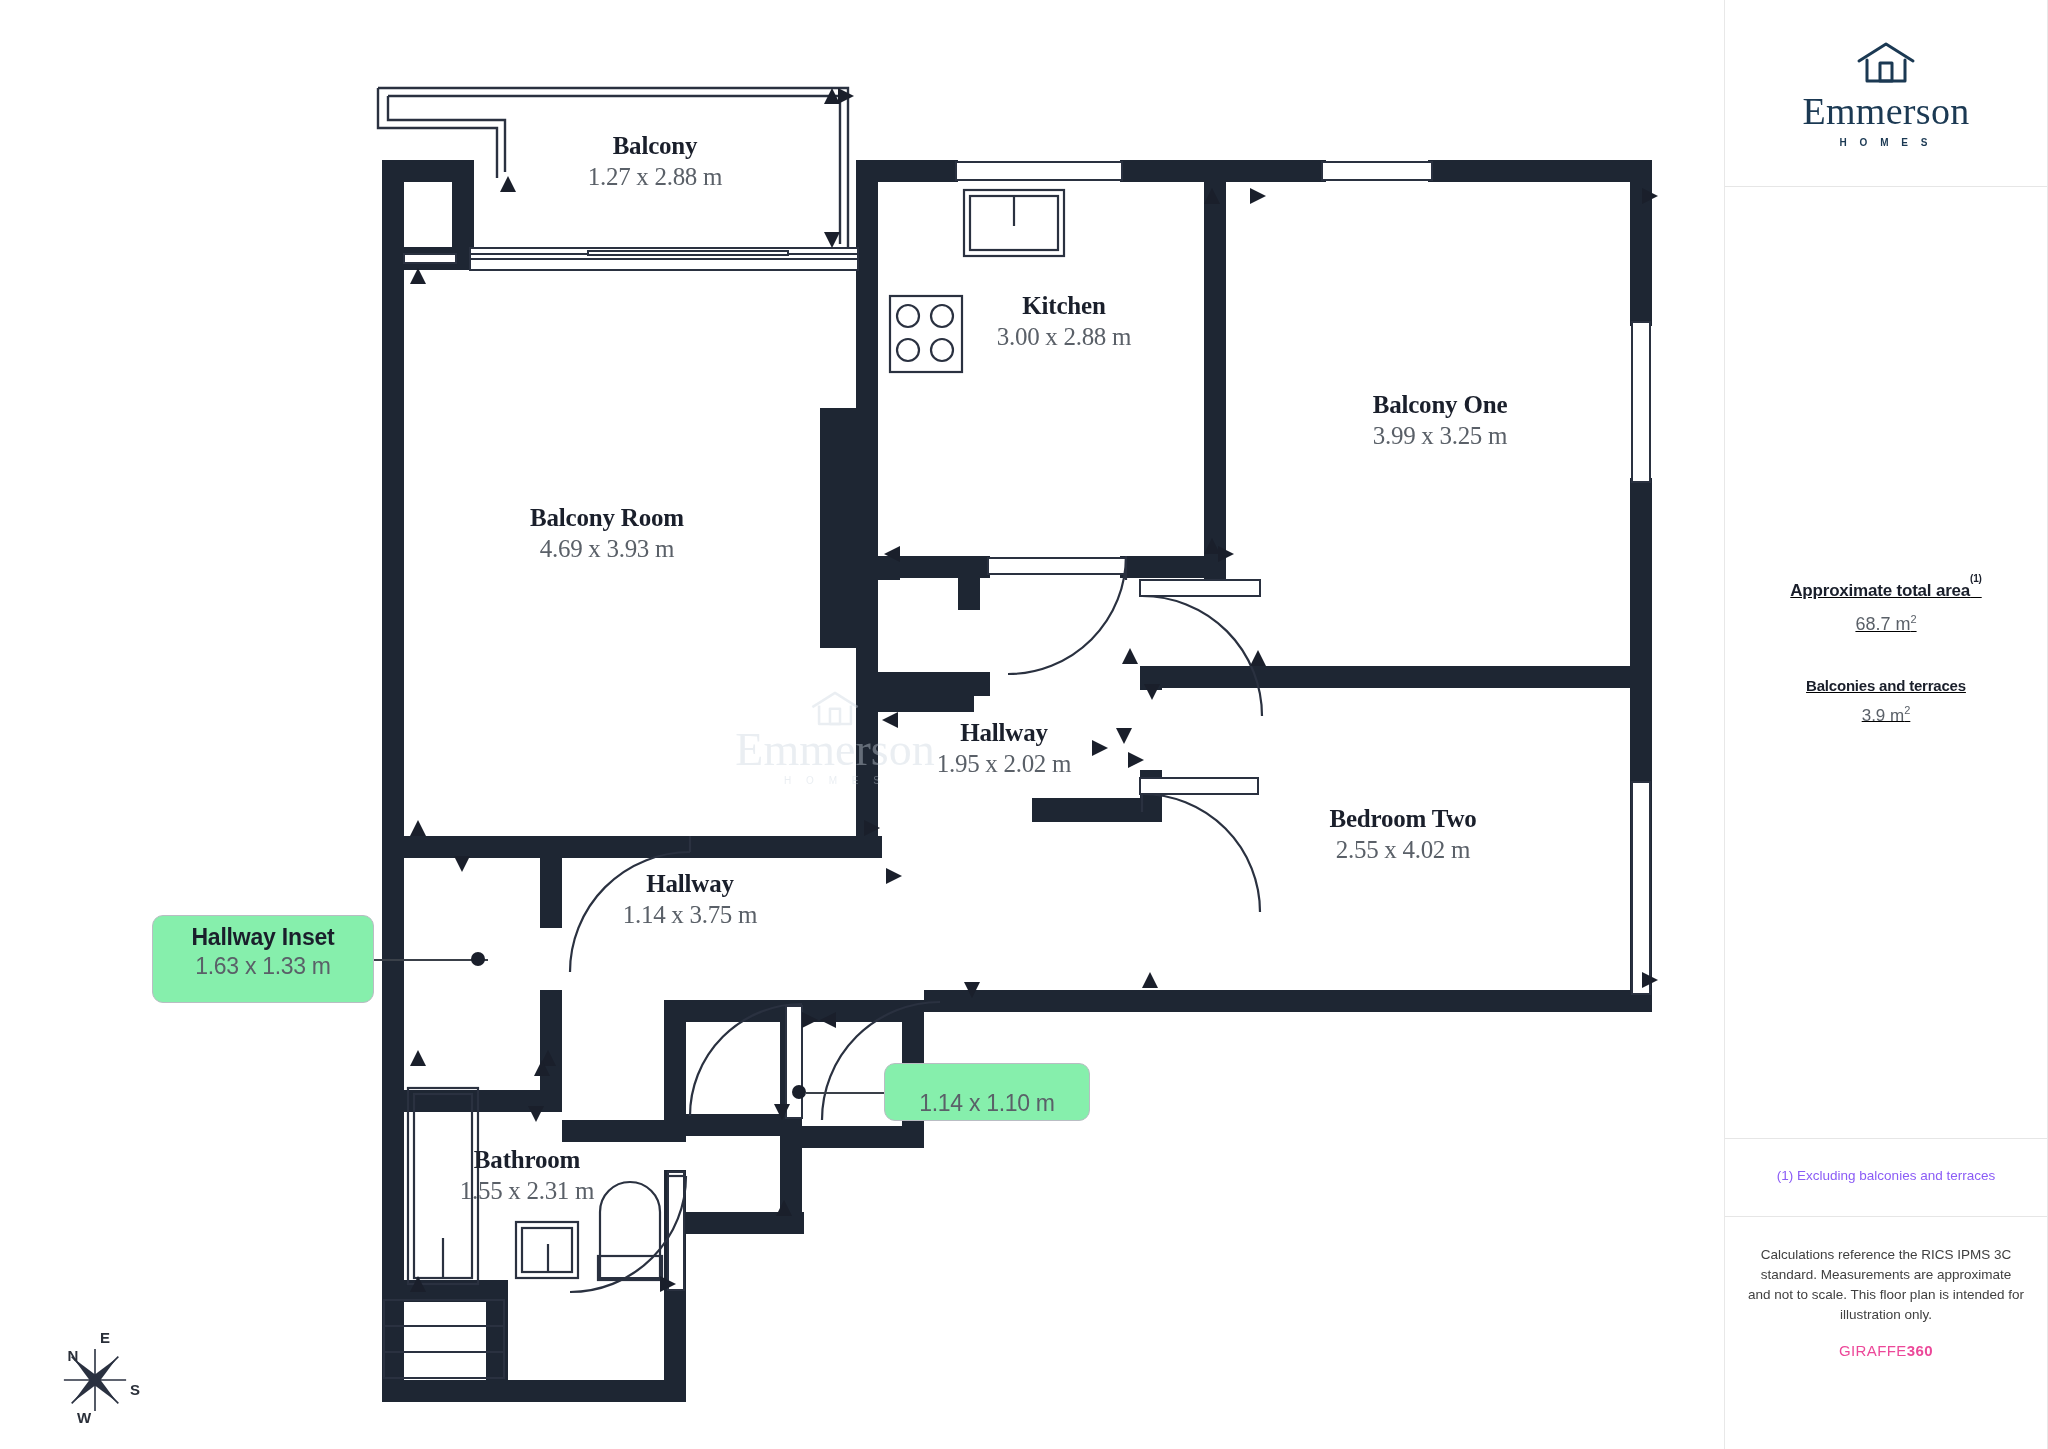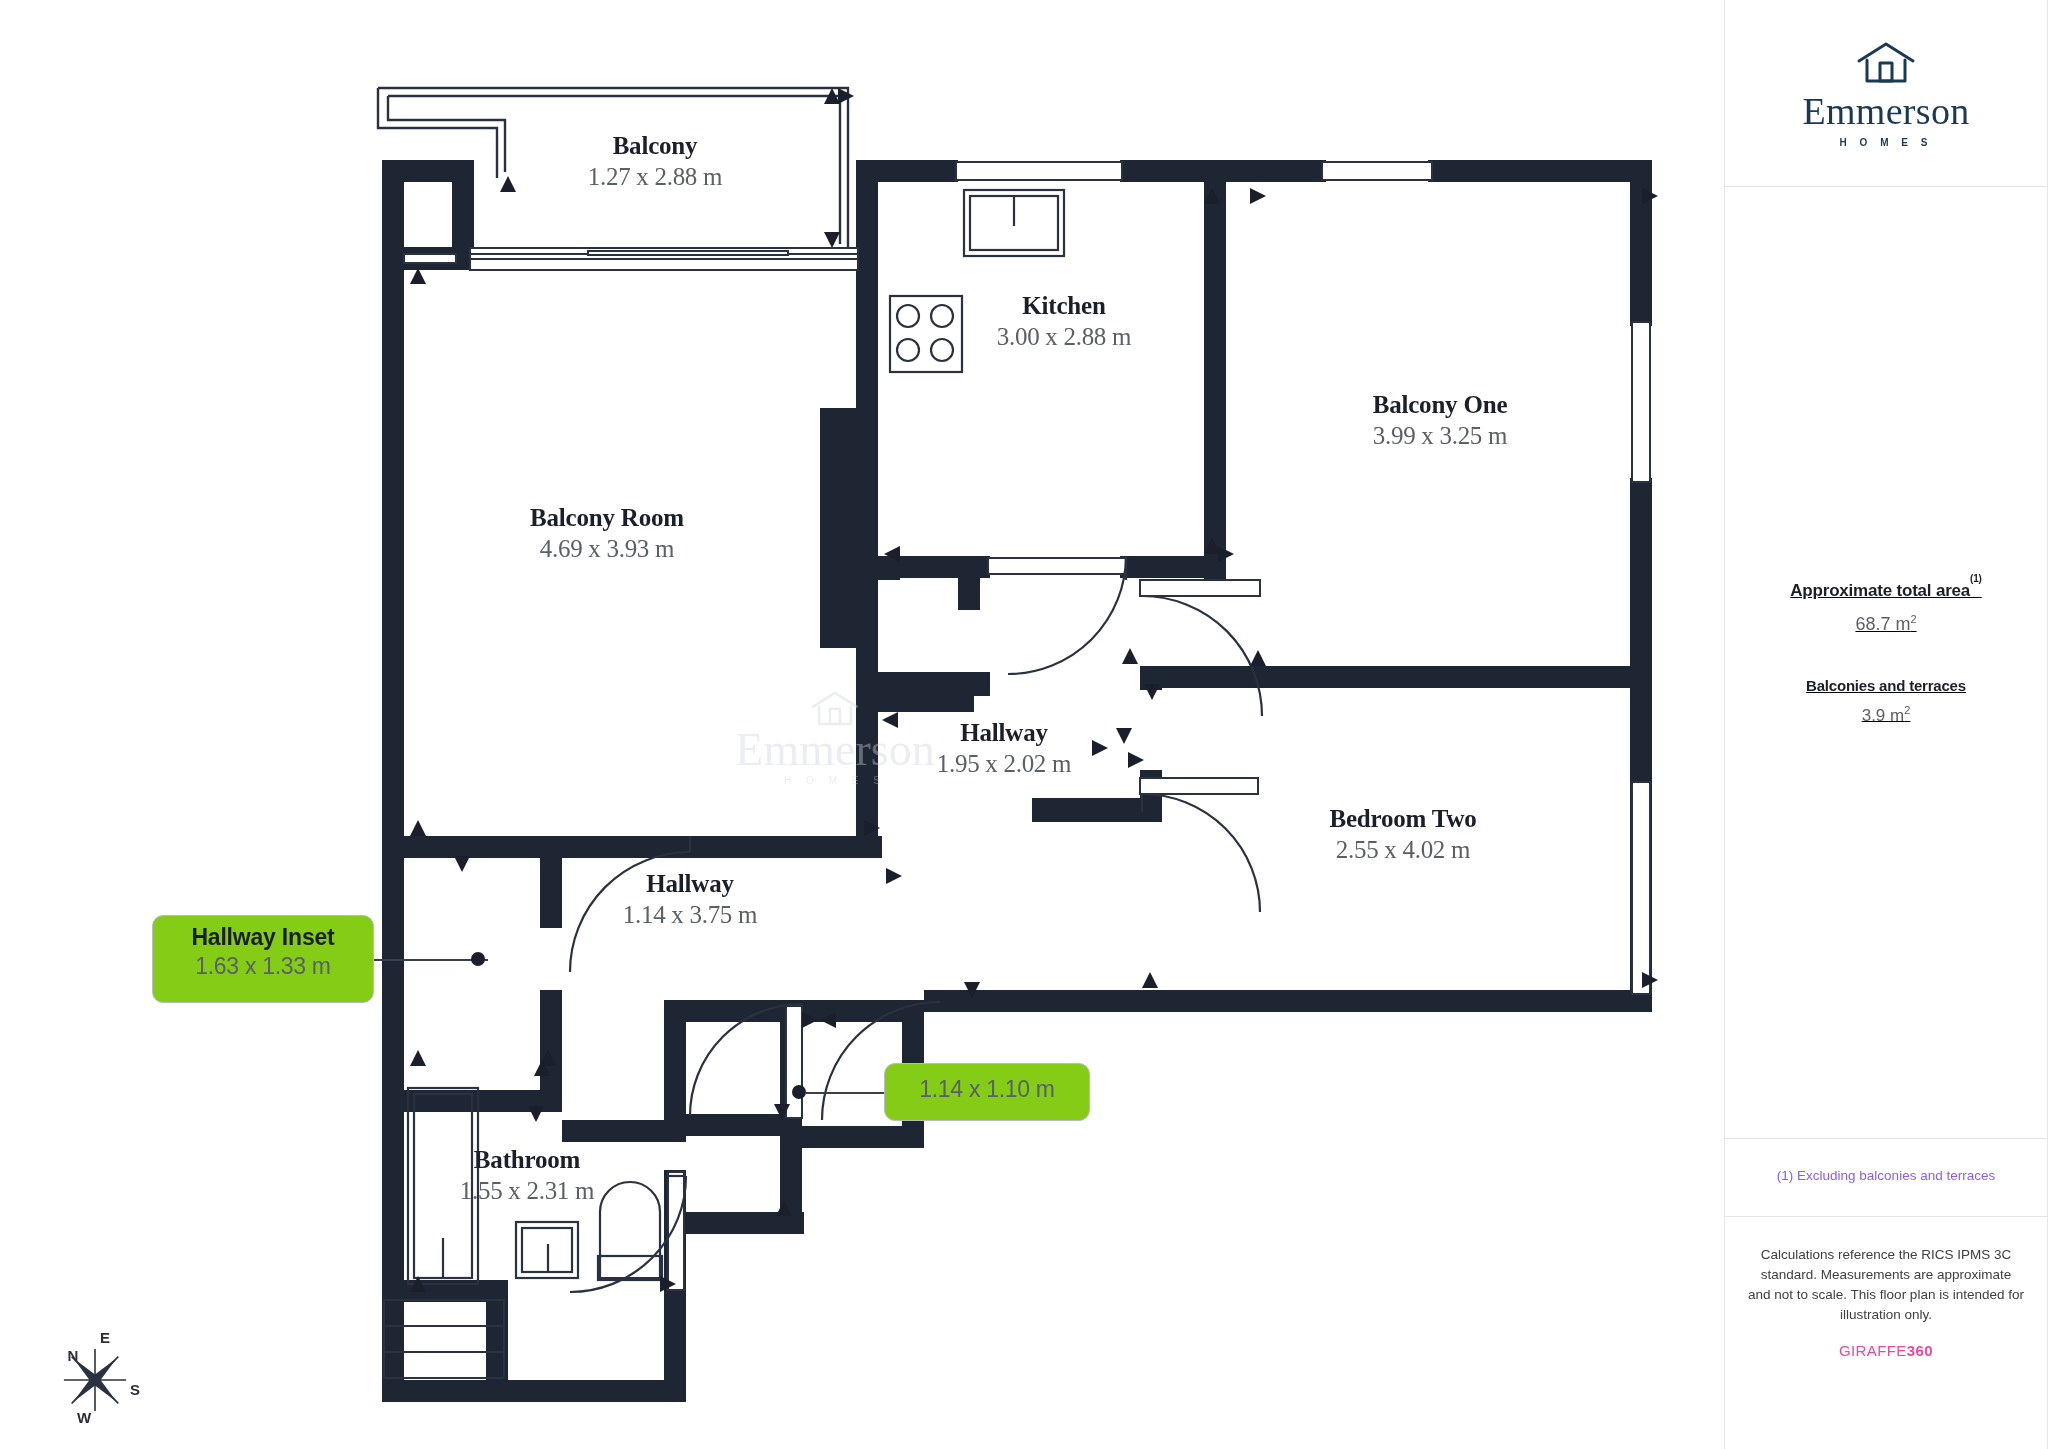--- a/index.html
+++ b/index.html
@@ -155,21 +155,21 @@
     color: #5a6068;
     line-height: 1.35;
     letter-spacing: -0.3px;
   }
 
   
   .callout {
     position: absolute;
     border: 1.6px solid #b9bdc3;
     border-radius: 11px;
-    background: #84cc16;
+    background: #86efac;
     padding: 9px 16px 12px 16px;
     text-align: center;
     box-sizing: border-box;
   }
   .callout .room-name { font-size: 23px; }
   .callout .room-dim  { font-size: 23px; }
   .callout-line {
     position: absolute;
     height: 1.6px;
     background: #3a4049;
@@ -484,21 +484,21 @@
 
   <div class="callout-line" style="left:374px; top:959px; width:114px;"></div>
   <div class="callout-dot" style="left:471px; top:952px;"></div>
   <div class="callout" style="left:152px; top:915px; width:222px; height:88px;">
     <div class="room-name">Hallway Inset</div>
     <div class="room-dim">1.63 x 1.33 m</div>
   </div>
 
   <div class="callout-line" style="left:806px; top:1092px; width:78px;"></div>
   <div class="callout-dot" style="left:792px; top:1085px;"></div>
-  <div class="callout" style="left:884px; top:1063px; width:206px; height:58px; padding-top:10px;">
+  <div class="callout" style="left:884px; top:1063px; width:206px; height:58px; padding-top:24px;">
     <div class="room-dim">1.14 x 1.10 m</div>
   </div>
 
   <div id="watermark">
     <svg id="wm-mark" viewBox="0 0 62 46">
       <g fill="none" stroke="#ccd6e0" stroke-width="3" stroke-linejoin="round">
         <path d="M4 22 L31 5 L58 22"></path>
         <path d="M12 20 L12 42 L50 42 L50 20"></path>
         <rect x="25" y="24" width="12" height="18"></rect>
       </g>

